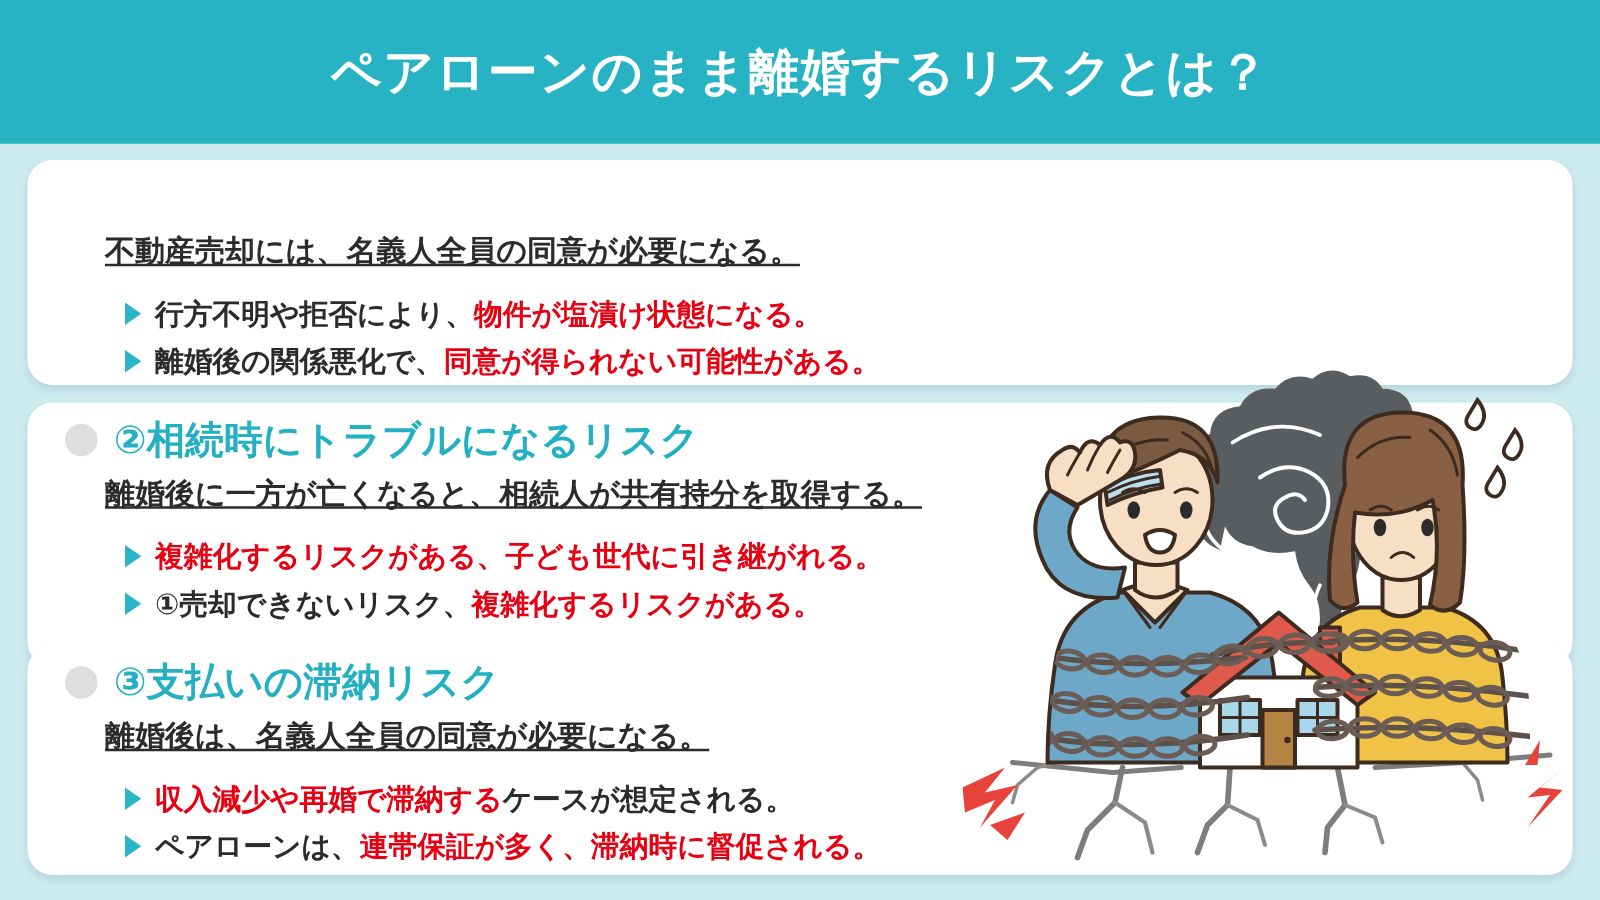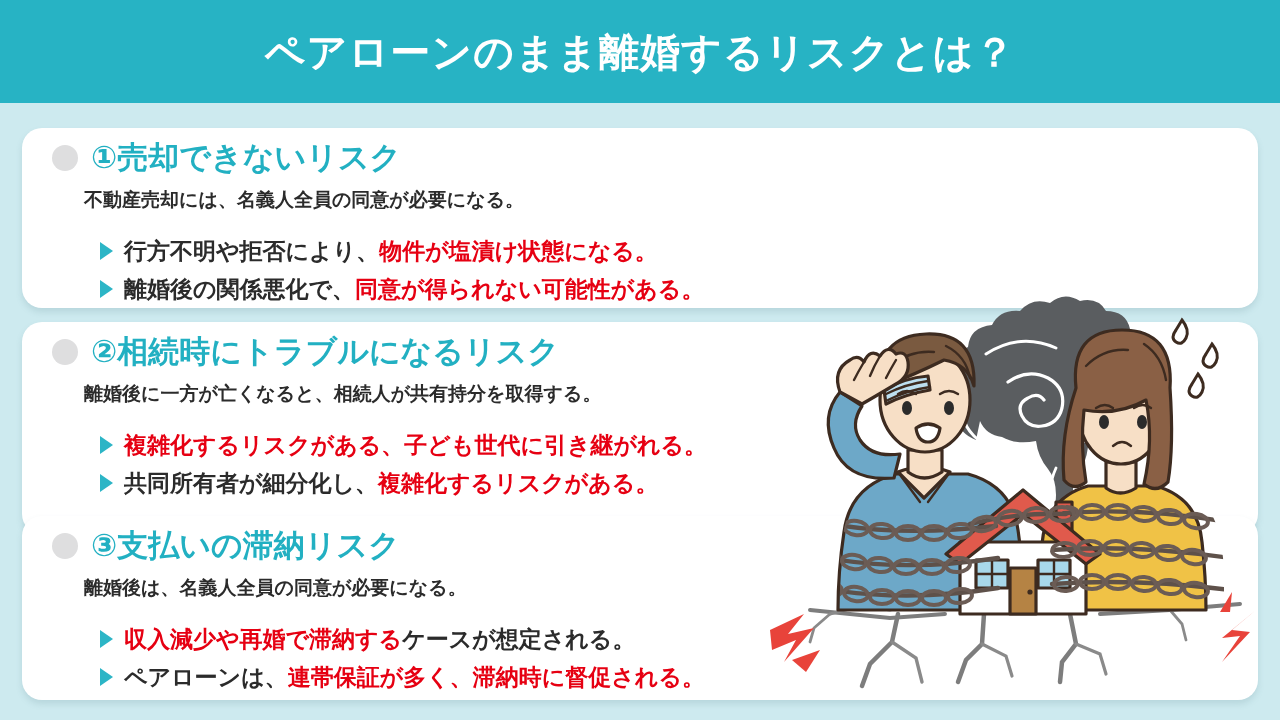--- a/index.html
+++ b/index.html
@@ -6,21 +6,21 @@
   body{
     width:1280px;height:720px;overflow:hidden;
     background:#cdeaef;
     font-family:"Liberation Sans","DejaVu Sans",sans-serif;
     -webkit-font-smoothing:antialiased;
   }
   #slide{position:relative;width:1280px;height:720px;overflow:hidden;background:#cdeaef;}
 
   
   .titlebar{
-    position:absolute;left:0;top:0;width:1280px;height:103px;
+    position:absolute;left:0;top:0;width:1280px;height:115px;
     background:#27b3c4;display:flex;align-items:center;justify-content:center;
   }
   .titlebar .ttl{
     color:#ffffff;font-size:40px;font-weight:700;letter-spacing:1px;
     text-align:center;line-height:1;white-space:nowrap;
   }
 
   
   .card{
     position:absolute;left:22px;width:1236px;
@@ -40,22 +40,23 @@
     width:26px;height:26px;border-radius:50%;
     background:#dededf;flex:none;
   }
   .head-text{
     color:#22b0c2;font-size:31px;font-weight:700;line-height:1;
     white-space:nowrap;
   }
 
   .lead{
     position:absolute;left:62px;
-    color:#2b2b2b;font-size:19px;font-weight:700;line-height:1;
+    color:#2b2b2b;font-size:24px;font-weight:700;line-height:1;
     white-space:nowrap;
+    text-decoration:underline;
   }
   #card1 .lead{top:62px;}
   #card2 .lead{top:62px;}
   #card3 .lead{top:62px;}
 
   .bullets{position:absolute;left:78px;}
   #card1 .bullets{top:104px;}
   #card2 .bullets{top:104px;}
   #card3 .bullets{top:104px;}
 
@@ -80,24 +81,20 @@
 </head>
 <body>
 
 <div id="slide">
 
   <div class="titlebar">
     <div class="ttl">ペアローンのまま離婚するリスクとは？</div>
   </div>
 
   <div class="card" id="card1">
-    <div class="card-head">
-      <span class="dot"></span>
-      <span class="head-text">①売却できないリスク</span>
-    </div>
     <div class="lead">不動産売却には、名義人全員の同意が必要になる。</div>
     <div class="bullets">
       <div class="bullet">
         <span class="tri"></span>
         <span class="btxt"><span class="d">行方不明や拒否により、</span><span class="r">物件が塩漬け状態になる。</span><span class="d"></span></span>
       </div>
       <div class="bullet">
         <span class="tri"></span>
         <span class="btxt"><span class="d">離婚後の関係悪化で、</span><span class="r">同意が得られない可能性がある。</span><span class="d"></span></span>
       </div>
@@ -110,21 +107,21 @@
       <span class="head-text">②相続時にトラブルになるリスク</span>
     </div>
     <div class="lead">離婚後に一方が亡くなると、相続人が共有持分を取得する。</div>
     <div class="bullets">
       <div class="bullet">
         <span class="tri"></span>
         <span class="btxt"><span class="d"></span><span class="r">複雑化するリスクがある、子ども世代に引き継がれる。</span><span class="d"></span></span>
       </div>
       <div class="bullet">
         <span class="tri"></span>
-        <span class="btxt"><span class="d">共同所有者が細分化し、</span><span class="r">複雑化するリスクがある。</span><span class="d"></span></span>
+        <span class="btxt"><span class="d">①売却できないリスク、</span><span class="r">複雑化するリスクがある。</span><span class="d"></span></span>
       </div>
     </div>
   </div>
 
   <div class="card" id="card3">
     <div class="card-head">
       <span class="dot"></span>
       <span class="head-text">③支払いの滞納リスク</span>
     </div>
     <div class="lead">離婚後は、名義人全員の同意が必要になる。</div>

